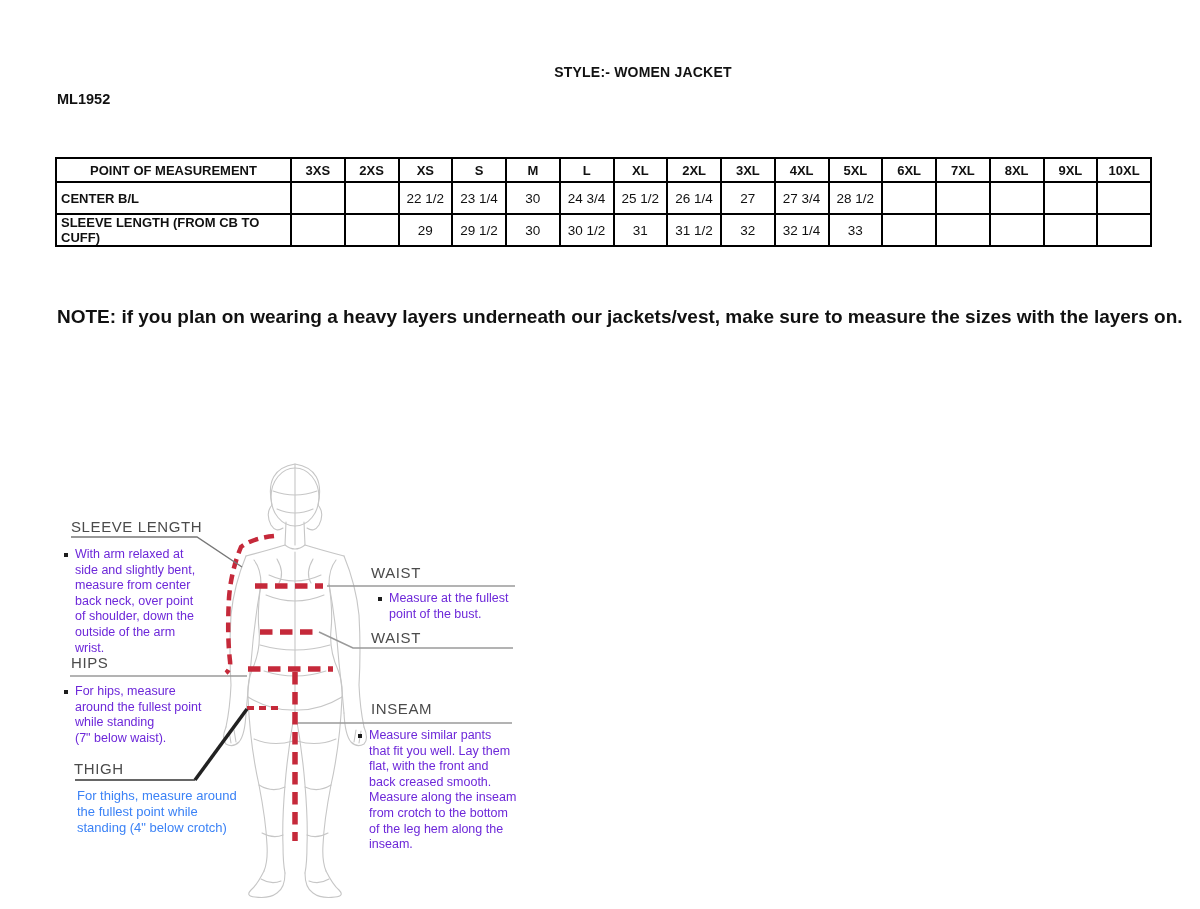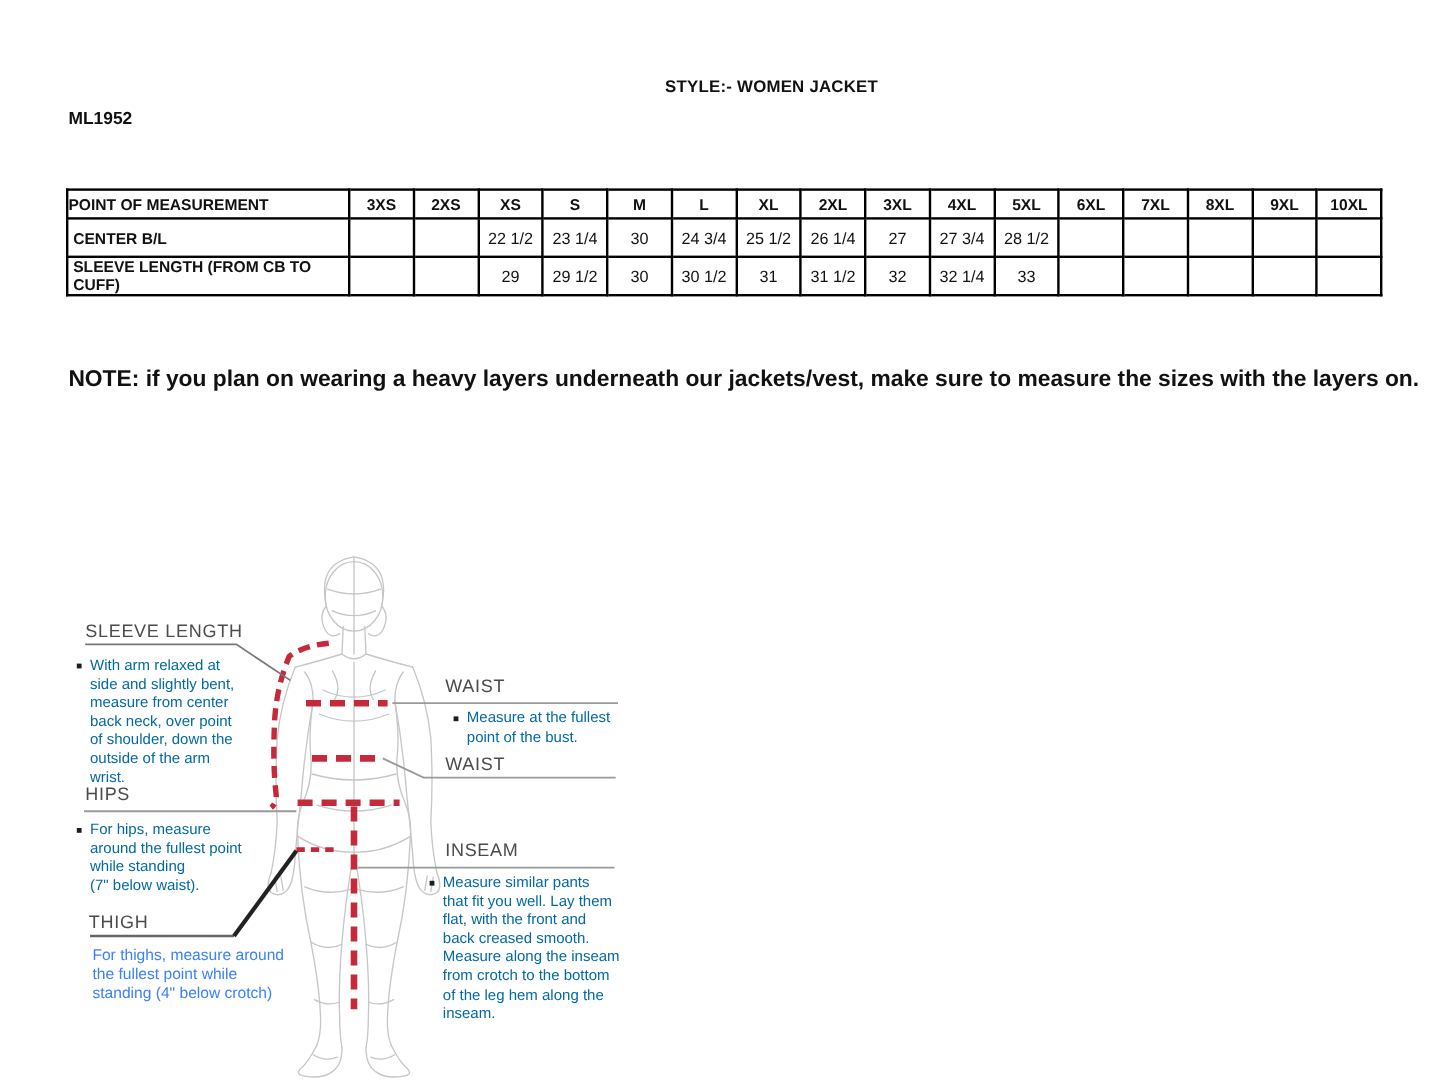--- a/index.html
+++ b/index.html
@@ -6,28 +6,28 @@
   .page{position:relative;width:1200px;height:909px;background:#fff;overflow:hidden;
         font-family:"Liberation Sans",sans-serif;color:#111;}
   
   .doc-title{position:absolute;top:64px;left:0;width:1200px;box-sizing:border-box;padding-left:86px;
              text-align:center;font-size:14px;font-weight:bold;letter-spacing:.2px;}
   .style-code{position:absolute;top:91px;left:57px;font-size:14.5px;font-weight:bold;}
   
   table.size{position:absolute;top:157px;left:55px;width:1097px;border-collapse:collapse;table-layout:fixed;}
   table.size th,table.size td{border:2px solid #000;padding:0;vertical-align:middle;}
   table.size thead th{height:22px;font-size:13px;font-weight:bold;text-align:center;}
-  table.size thead th.poml{text-align:left;padding-left:0;}
+  table.size thead th.poml{text-align:center;padding-left:0;}
   table.size tbody th.rowlabel{height:30px;font-size:13px;font-weight:bold;text-align:left;padding-left:4px;}
   table.size td.val{height:30px;font-size:13.5px;font-weight:normal;text-align:center;white-space:nowrap;}
   
   .note{position:absolute;top:306px;left:57px;font-size:19px;font-weight:bold;}
   
   .guide-heading{position:absolute;font-size:15px;color:#4b4b4b;letter-spacing:.6px;font-weight:500;}
-  .guide-text{position:absolute;font-size:12.5px;line-height:15.6px;color:#0369a1;display:flex;gap:7px;}
+  .guide-text{position:absolute;font-size:12.5px;line-height:15.6px;color:#6d28d9;display:flex;gap:7px;}
   .guide-text .txt{white-space:pre-line;}
   .bullet{width:4px;height:4px;background:#1d1d1d;margin-top:6px;flex:none;}
   .guide-text.nobullet{font-size:13px;line-height:16px;color:#3b82f6;}
   
   svg.fig{position:absolute;left:55px;top:443px;}
   .wire{fill:none;stroke:var(--wireframe);stroke-width:1.1;stroke-linecap:round;stroke-linejoin:round;}
   .meas{fill:none;stroke:var(--measure_line);stroke-linecap:butt;}
   .co{fill:none;stroke:var(--callout);}
 </style>
 </head>

